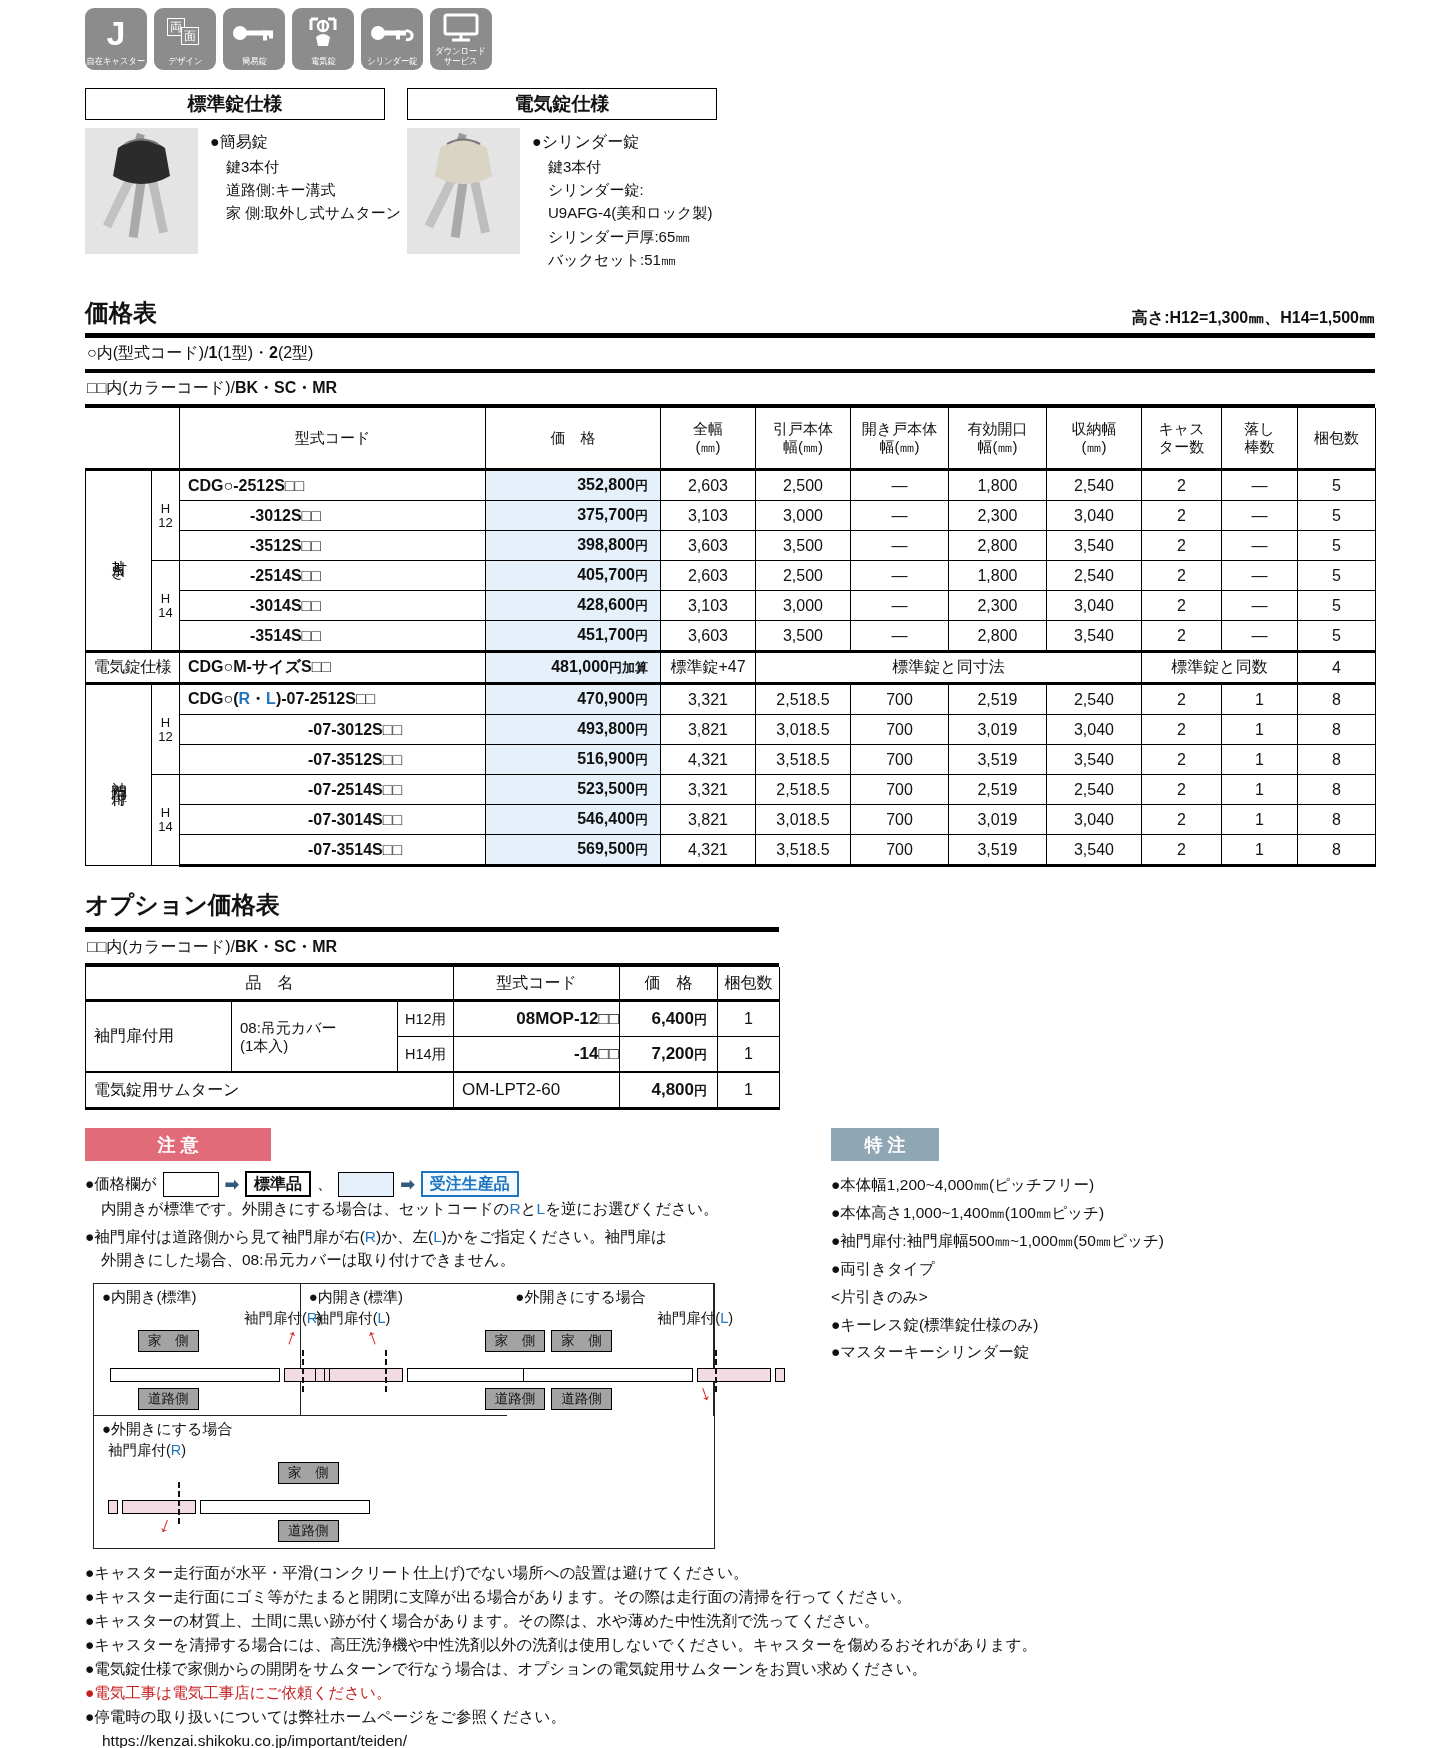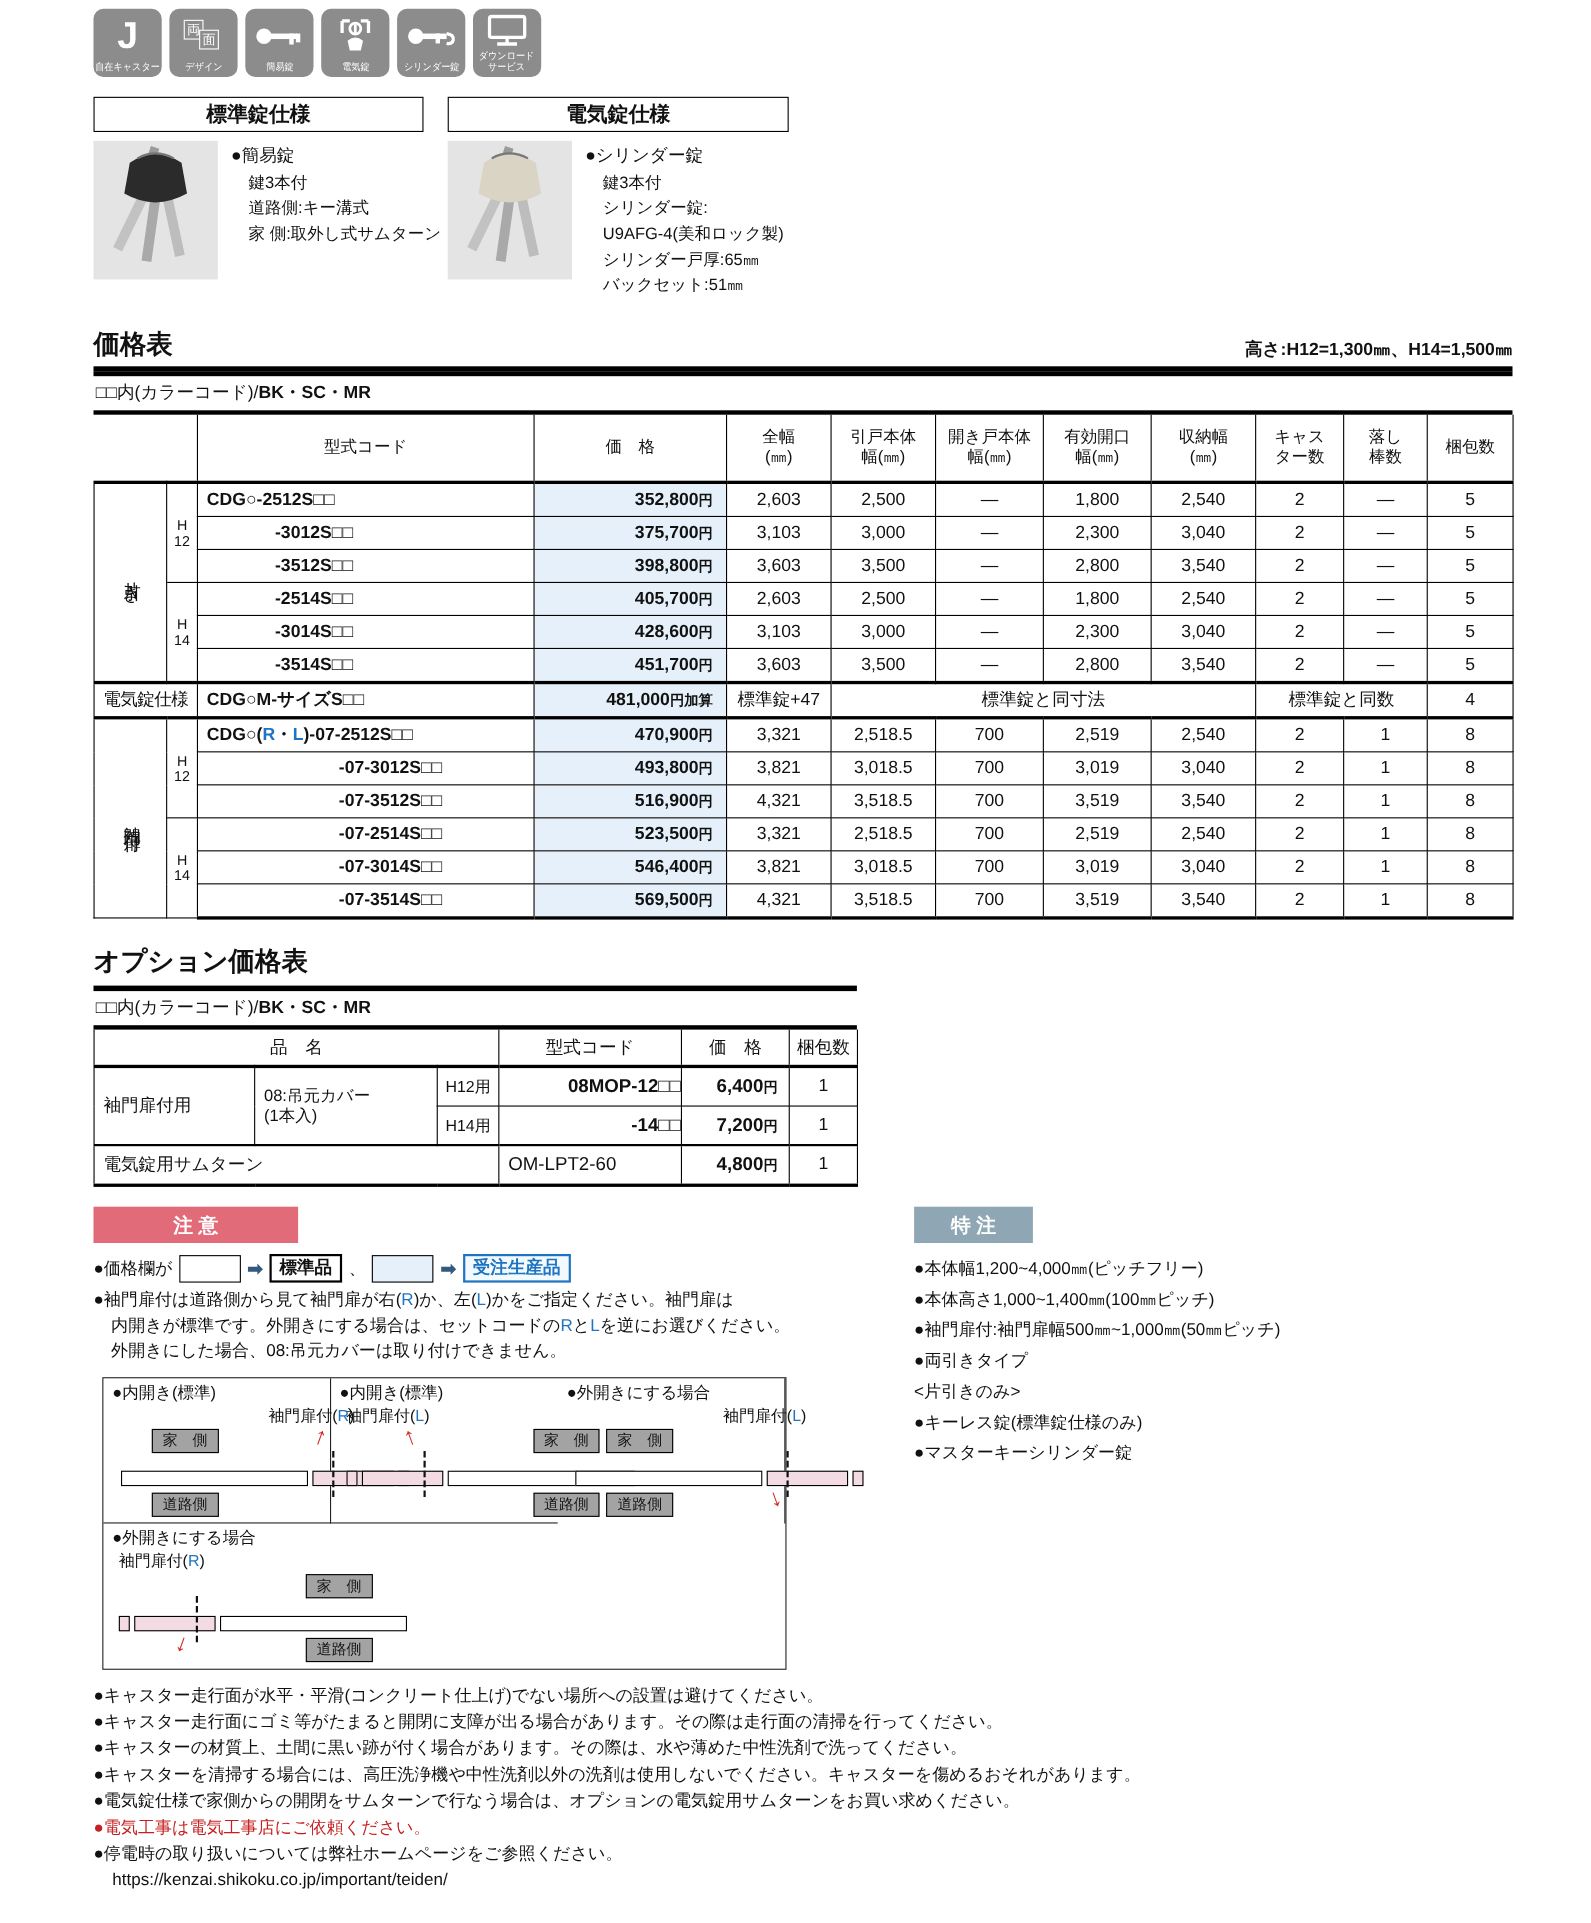--- a/index.html
+++ b/index.html
@@ -223,20 +223,21 @@
         </div>
       </div>
     </div>
   </div>
 
   <div class="sec-head">
     <div class="sec-title">価格表</div>
     <div class="height-note">高さ:H12=1,300㎜、H14=1,500㎜</div>
   </div>
   <div class="rule"></div>
+  <div class="legend"><span>○内(型式コード)/</span><span class="bd">1</span><span>(1型)・</span><span class="bd">2</span><span>(2型)</span></div>
   <div class="rule thin"></div>
   <div class="legend"><span>□□内(カラーコード)/</span><span class="bd">BK・SC・MR</span></div>
   <div class="rule thin"></div>
 
   <div id="priceTable">
       <table class="price-tb">
         <colgroup>
           <col style="width: 66px;">
           <col style="width: 28px;">
           <col style="width: 306px;">
@@ -526,22 +527,22 @@
       <div class="cl1">
         <span>●価格欄が</span>
         <span class="ibox"></span>
         <span class="arr">➡</span>
         <span class="lbox">標準品</span>
         <span>、</span>
         <span class="ibox blue"></span>
         <span class="arr">➡</span>
         <span class="lbox order">受注生産品</span>
       </div>
+      <div class="cl pad" style="margin-top:0"><span>内開きが標準です。外開きにする場合は、セットコードの</span><span class="blu">R</span><span>と</span><span class="blu">L</span><span>を逆にお選びください。</span></div>
       <div class="cl"><span>●袖門扉付は道路側から見て袖門扉が右(</span><span class="blu">R</span><span>)か、左(</span><span class="blu">L</span><span>)かをご指定ください。袖門扉は</span></div>
-      <div class="cl pad" style="margin-top:0"><span>内開きが標準です。外開きにする場合は、セットコードの</span><span class="blu">R</span><span>と</span><span class="blu">L</span><span>を逆にお選びください。</span></div>
       <div class="cl pad" style="margin-top:0">外開きにした場合、08:吊元カバーは取り付けできません。</div>
       <div class="diagram" id="diagram">
           <div class="quad qr qb">
             <div class="qtitle">●内開き(標準)</div>
             <div class="qgate" style="left: 150px;"><span>袖門扉付(</span><span class="blu">R</span><span>)</span></div>
             <div class="qbox" style="left: 44px; top: 46px;">家　側</div>
             <div class="qbox" style="left: 44px; top: 104px;">道路側</div>
             <div class="barW" style="width: 168px; left: 16px;"></div>
             <div class="barP" style="width: 72px; left: 190px;"></div>
             <div class="sqP" style="width: 8px; left: 268px;"></div>

